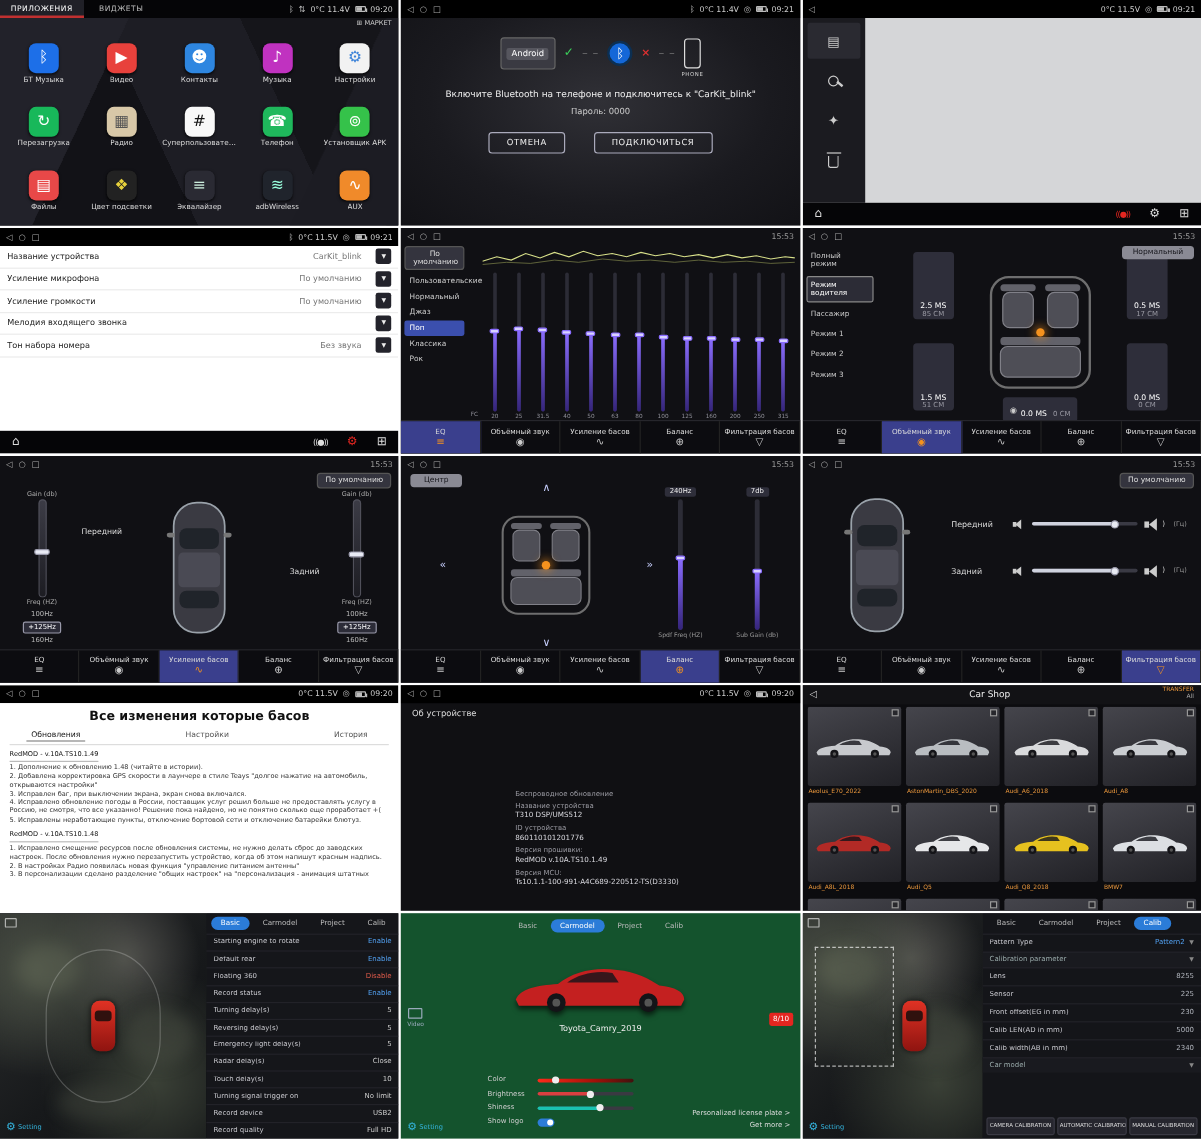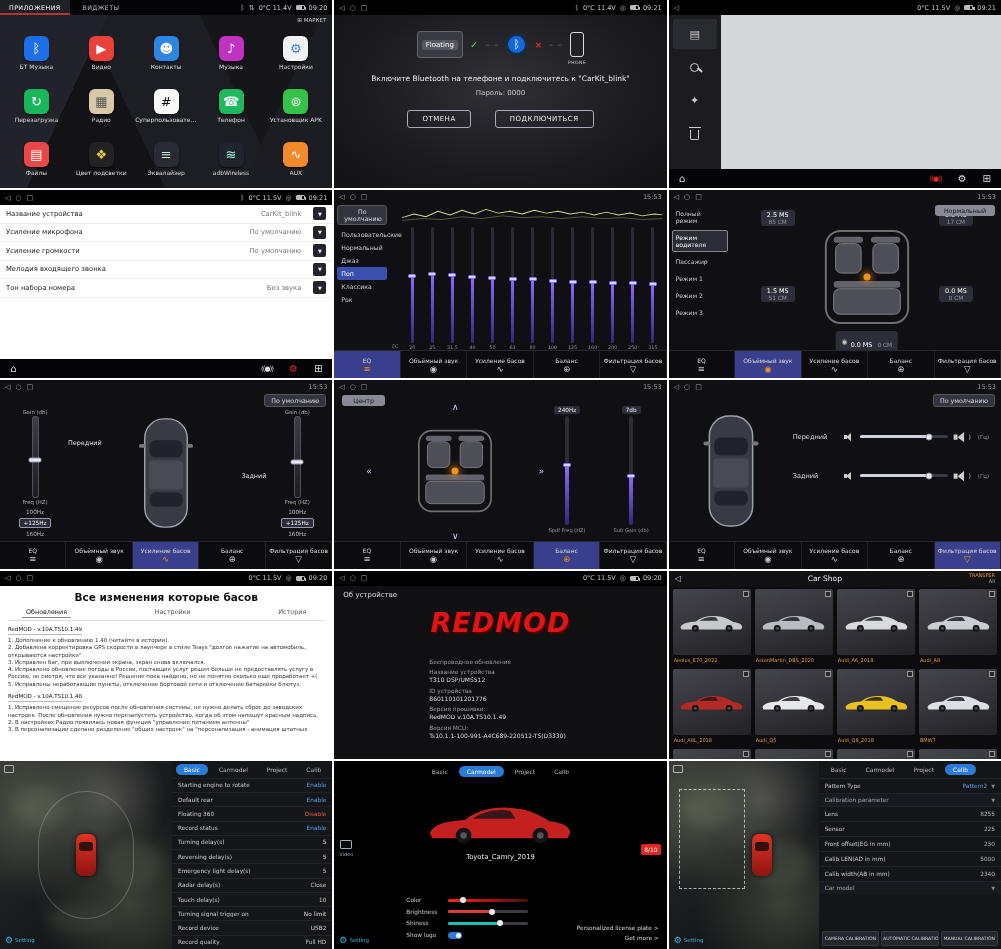--- a/index.html
+++ b/index.html
@@ -86,21 +86,21 @@
 .fcl{position:absolute;left:0;bottom:1px;font-size:4.8px;color:#8f8f98;}
 
 .p6side{position:absolute;left:0;top:13px;bottom:28px;width:62px;padding:3px;display:flex;flex-direction:column;gap:2px;}
 .mitem{font-size:6.1px;color:#ccc;padding:3px;border:1px solid transparent;border-radius:2px;}
 .mitem.on{border-color:#888;background:#2c2c36;color:#fff;}
 .normbtn{position:absolute;top:15px;right:6px;background:#8a8a94;color:#15151a;font-size:6.3px;padding:2px 9px;border-radius:3px;z-index:2;}
 .p6stage{position:absolute;left:72px;right:8px;top:18px;bottom:32px;}
 .seatsvg{position:absolute;left:50%;top:50%;transform:translate(-50%,-50%);width:98px;height:98px;opacity:.92;}
 .odot{position:absolute;left:50%;top:50%;transform:translate(-50%,-50%);width:7px;height:7px;border-radius:50%;background:var(--accent-orange,#f5921e);box-shadow:0 0 7px 2px rgba(245,146,30,.55);}
 .chip{position:absolute;background:#2e2e3a;border-radius:3px;padding:1px 6px;text-align:center;}
-.cms{font-size:6.4px;color:#fff;white-space:nowrap;}
+.cms{font-size:6.4px;color:#fff;white-space:nowrap;margin-top:40px;}
 .ccm{font-size:5.8px;color:#9a9aa4;white-space:nowrap;}
 .chip.fl{left:8%;top:2px;}
 .chip.fr{right:8%;top:2px;}
 .chip.rl{left:8%;top:56%;}
 .chip.rr{right:8%;top:56%;}
 .chip.sub{left:50%;bottom:-6px;transform:translateX(-50%);display:flex;align-items:center;gap:3px;}
 .subic{font-size:7px;color:#ccc;}
 
 .p7stage{position:absolute;left:10px;right:10px;top:28px;bottom:30px;display:flex;justify-content:space-between;}
 .vcol{display:flex;flex-direction:column;align-items:center;width:50px;}
@@ -186,21 +186,21 @@
 .camtabs{display:flex;align-items:center;gap:3px;padding:3px 4px;}
 .camtab{font-size:6px;color:#bbb;padding:2px 8px;border-radius:8px;}
 .camtab.on{background:#2b7cd8;color:#fff;}
 .p13 .cam{width:172px;}
 .p13panel{position:absolute;right:0;top:0;bottom:0;left:172px;background:#15161a;display:flex;flex-direction:column;}
 .p13rows{flex:1;display:flex;flex-direction:column;}
 .camrow{flex:1;display:flex;align-items:center;padding:0 6px;border-top:1px solid #222228;}
 .crl{flex:1;font-size:5.8px;color:#c8c8ce;white-space:nowrap;overflow:hidden;text-overflow:ellipsis;}
 .crv{font-size:5.8px;color:#ccc;margin-left:4px;white-space:nowrap;}
 
-.p14{background:#000000;}
+.p14{background:#14532d;}
 .p14 .camtabs{justify-content:center;padding-top:5px;}
 .vstrip{position:absolute;left:5px;top:42%;display:flex;flex-direction:column;align-items:center;gap:2px;font-size:5px;color:#9ab;}
 .mon{width:12px;height:9px;border:1px solid #9ab;border-radius:1px;}
 .carstage{position:absolute;left:50%;top:32px;transform:translateX(-50%);width:156px;height:54px;color:#c42020;}
 .carstage svg{width:100%;height:100%;filter:drop-shadow(0 3px 2px rgba(0,0,0,.6));}
 .carname{position:absolute;top:92px;left:0;right:0;text-align:center;font-size:6.8px;color:#eee;}
 .counter{position:absolute;right:6px;top:44%;background:var(--accent-red,#e42620);color:#fff;font-size:6px;padding:2px 3px;border-radius:2px;}
 .ctrls{position:absolute;left:72px;bottom:10px;width:122px;display:flex;flex-direction:column;gap:5.5px;}
 .ctrl{display:flex;align-items:center;gap:6px;font-size:5.8px;color:#ccc;}
 .ctrl .cl{width:36px;flex:none;}
@@ -350,21 +350,21 @@
     </span>
     <span class="sp"></span>
     <span class="sic">ᛒ</span>
     <span>0°C 11.4V</span>
     <span class="sic">◎</span>
     <span class="batt"></span>
     <span>09:21</span>
   </div>
   <div class="p2illus">
     <div class="hu">
-          <span>Floating</span>
+          <span>Android</span>
         </div>
     <span class="ck">✓</span>
     <span class="dash">‒ ‒</span>
     <div class="btc">ᛒ</div>
     <span class="xx">×</span>
     <span class="dash">‒ ‒</span>
     <div class="ph">
           <span class="phl">PHONE</span>
         </div>
   </div>
@@ -908,21 +908,20 @@
       <span>○</span>
       <span>□</span>
     </span>
     <span class="sp"></span>
     <span>0°C 11.5V</span>
     <span class="sic">◎</span>
     <span class="batt"></span>
     <span>09:20</span>
   </div>
   <div class="p11title">Об устройстве</div>
-  <div class="p11logo">REDMOD</div>
   <div class="p11lines">
         <div class="aline">
     <div class="al1">Беспроводное обновление</div>
 
   </div>
         <div class="aline">
     <div class="al1">Название устройства</div>
     <div class="al2">T310 DSP/UMS512</div>
   </div>
         <div class="aline">

